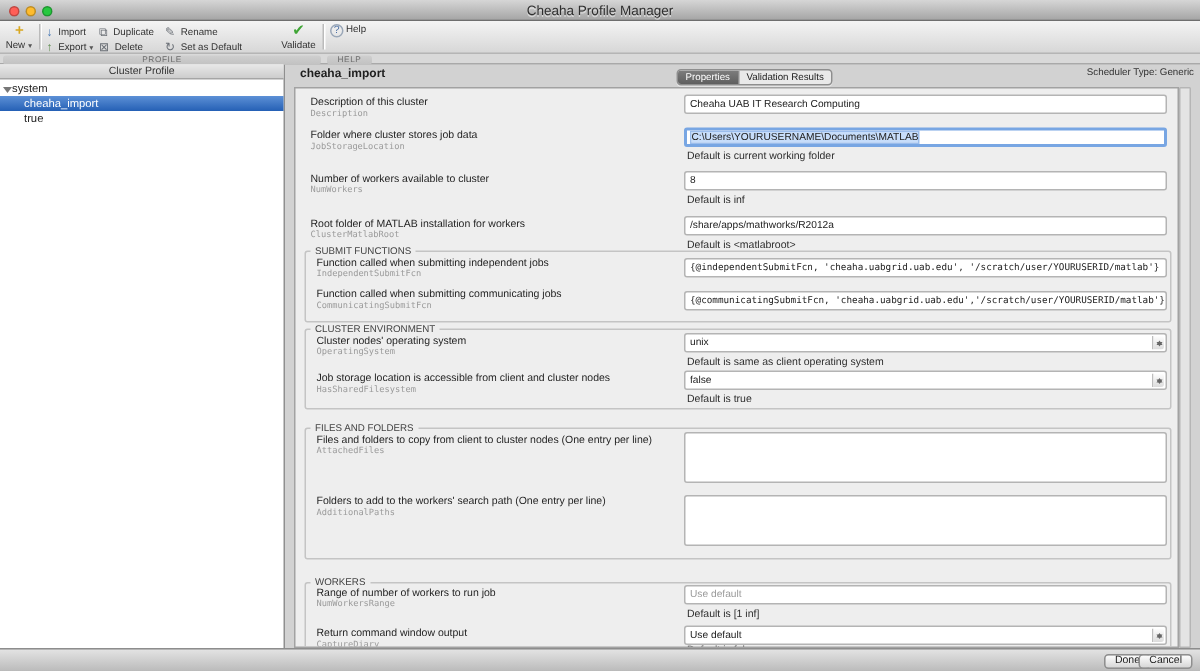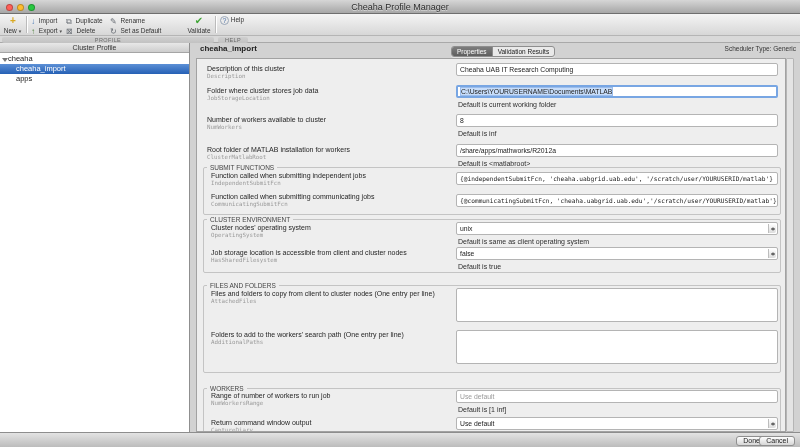--- a/index.html
+++ b/index.html
@@ -141,27 +141,27 @@
   <div class="bandrow">
     <div class="band" style="left:2px; width:212px;">PROFILE</div>
     <div class="band" style="left:218px; width:30px;">HELP</div>
   </div>
 
   <div class="sidebar">
     <div class="side-header">Cluster Profile</div>
     <div class="tree">
       <div class="trow root">
         <span class="disclosure"></span>
-        <span>cheaha</span>
+        <span>system</span>
       </div>
       <div class="trow sel">
         <span>cheaha_import</span>
       </div>
       <div class="trow">
-        <span>apps</span>
+        <span>true</span>
       </div>
     </div>
   </div>
 
   <div class="main-title">cheaha_import</div>
   <div class="sched">Scheduler Type: Generic</div>
 
   <div class="tabs">
     <div class="tab on">Properties</div>
     <div class="tab">Validation Results</div>

